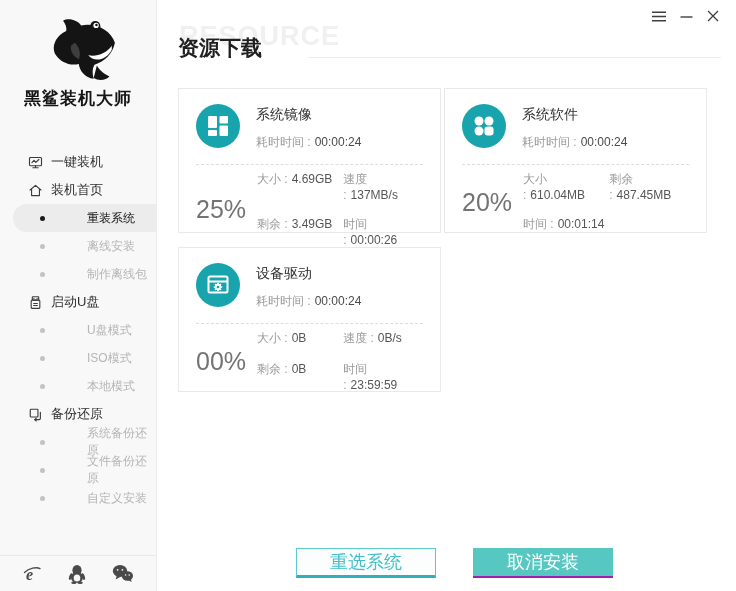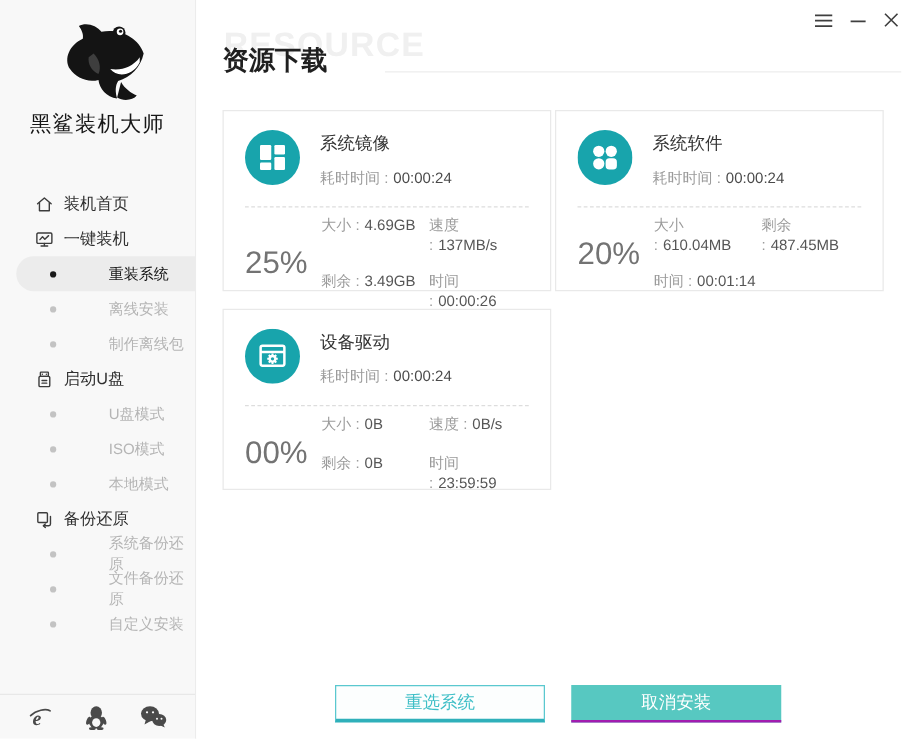--- a/index.html
+++ b/index.html
@@ -4,21 +4,21 @@
 <style>
   * { margin:0; padding:0; box-sizing:border-box; }
   html,body { width:736px; height:591px; background:#fff; overflow:hidden;
     font-family:"Liberation Sans","DejaVu Sans",sans-serif; }
   .window { position:relative; width:736px; height:591px; display:flex; background:#fff; }
 
   
   .sidebar { width:157px; height:100%; background:#f8f8f8; border-right:1px solid #ececec;
     position:relative; flex:none; }
   .logo { padding-top:16px; text-align:center; }
-  .logo-text { font-size:17px; font-weight:normal; color:#161616; letter-spacing:1px; margin-top:1px; }
+  .logo-text { font-size:17px; font-weight:bold; color:#161616; letter-spacing:1px; margin-top:1px; }
   .nav { margin-top:38px; }
   .nav-row { height:28px; display:flex; align-items:center; cursor:pointer; }
   .nav-row.section { font-size:13px; color:#303030; }
   .nav-row.section .nicon { width:16px; height:16px; margin-left:27px; margin-right:8px;
     display:flex; align-items:center; justify-content:center; }
   .nav-row.sub { font-size:12px; color:#b5b5b5;gap:33px; }
   .nav-row.sub .bullet { width:5px; height:5px; border-radius:50%; background:#c3c3c3;
     margin-left:40px; margin-right:9px; flex:none; }
   .nav-row.sub.active { background:#ececec; border-radius:14px 0 0 14px; margin-left:13px;
     color:#141414; }
@@ -52,22 +52,22 @@
   .elapsed .ev { color:#4a4a4a; margin-left:4px; }
   .divider { border-top:1px dashed #ddd; margin-top:12px; }
   .card-body { display:flex; align-items:center; margin-top:6px; }
   .pct { font-size:25px; color:#737373; width:61px; flex:none; }
   .stats { flex:1; display:grid; grid-template-columns:1.08fr 1fr; row-gap:14px; font-size:12px; }
   .stat .lab { color:#9b9b9b; }
   .stat .val { color:#565656; margin-left:4px; }
 
   .footer { position:absolute; bottom:13px; left:0; right:0; display:flex;
     justify-content:center; gap:21px; }
-  .btn { width:168px; height:30px; font-size:14px; display:flex; align-items:center;
-    justify-content:center; cursor:pointer; }
+  .btn { width:140px; height:30px; font-size:18px; display:flex; align-items:center;
+    justify-content:center; cursor:pointer;margin-left:16px; }
   .btn-outline { background:#fcfefe; border:1px solid #5ac8cf; border-bottom:3px solid #2fb0ba;
     color:#3fbfc7; }
   .btn-fill { background:#57c8c1; border:none; border-bottom:2px solid #a21caf; color:#fff; }
 </style>
 </head>
 <body>
 
 <div class="window">
 
   <div class="sidebar">
@@ -82,37 +82,37 @@
           <path d="M93 38 C86 48 74 52 63 50 C70 59 86 57 93 43 Z" fill="#fff"></path>
           <path d="M46 34 C52 40 54 48 51 55 C44 52 40 45 41 38 Z" fill="#fff" opacity="0.18"></path>
         </svg>
       </span>
       <div class="logo-text">黑鲨装机大师</div>
     </div>
 
     <div class="nav">
       <div class="nav-row section">
         <span class="nicon">
-          <svg width="15" height="15" viewBox="0 0 16 16" fill="none" stroke="#3c3c3c" stroke-width="1.2" stroke-linecap="round" stroke-linejoin="round">
-              <path d="M2.2 7.5 L8 2.6 L13.8 7.5"></path>
-              <path d="M3.8 6.6 V13.4 H12.2 V6.6"></path>
-            </svg>
-        </span>
-        <span>装机首页</span>
-      </div>
-      <div class="nav-row section">
-        <span class="nicon">
           <svg width="15" height="15" viewBox="0 0 16 16" fill="none" stroke="#3c3c3c" stroke-width="1.2" stroke-linejoin="round">
               <rect x="1.6" y="2.6" width="12.8" height="8.8" rx="1"></rect>
               <path d="M4.2 8.2 L6.4 5.8 L8.4 7.8 L11.6 4.8" stroke-linecap="round"></path>
               <path d="M8 11.4 V13.2" stroke-linecap="round"></path>
               <path d="M5.2 13.6 H10.8" stroke-linecap="round"></path>
             </svg>
         </span>
         <span>一键装机</span>
+      </div>
+      <div class="nav-row section">
+        <span class="nicon">
+          <svg width="15" height="15" viewBox="0 0 16 16" fill="none" stroke="#3c3c3c" stroke-width="1.2" stroke-linecap="round" stroke-linejoin="round">
+              <path d="M2.2 7.5 L8 2.6 L13.8 7.5"></path>
+              <path d="M3.8 6.6 V13.4 H12.2 V6.6"></path>
+            </svg>
+        </span>
+        <span>装机首页</span>
       </div>
       <div class="nav-row sub active">
         <span class="bullet"></span>
         <span>重装系统</span>
       </div>
       <div class="nav-row sub">
         <span class="bullet"></span>
         <span>离线安装</span>
       </div>
       <div class="nav-row sub">

